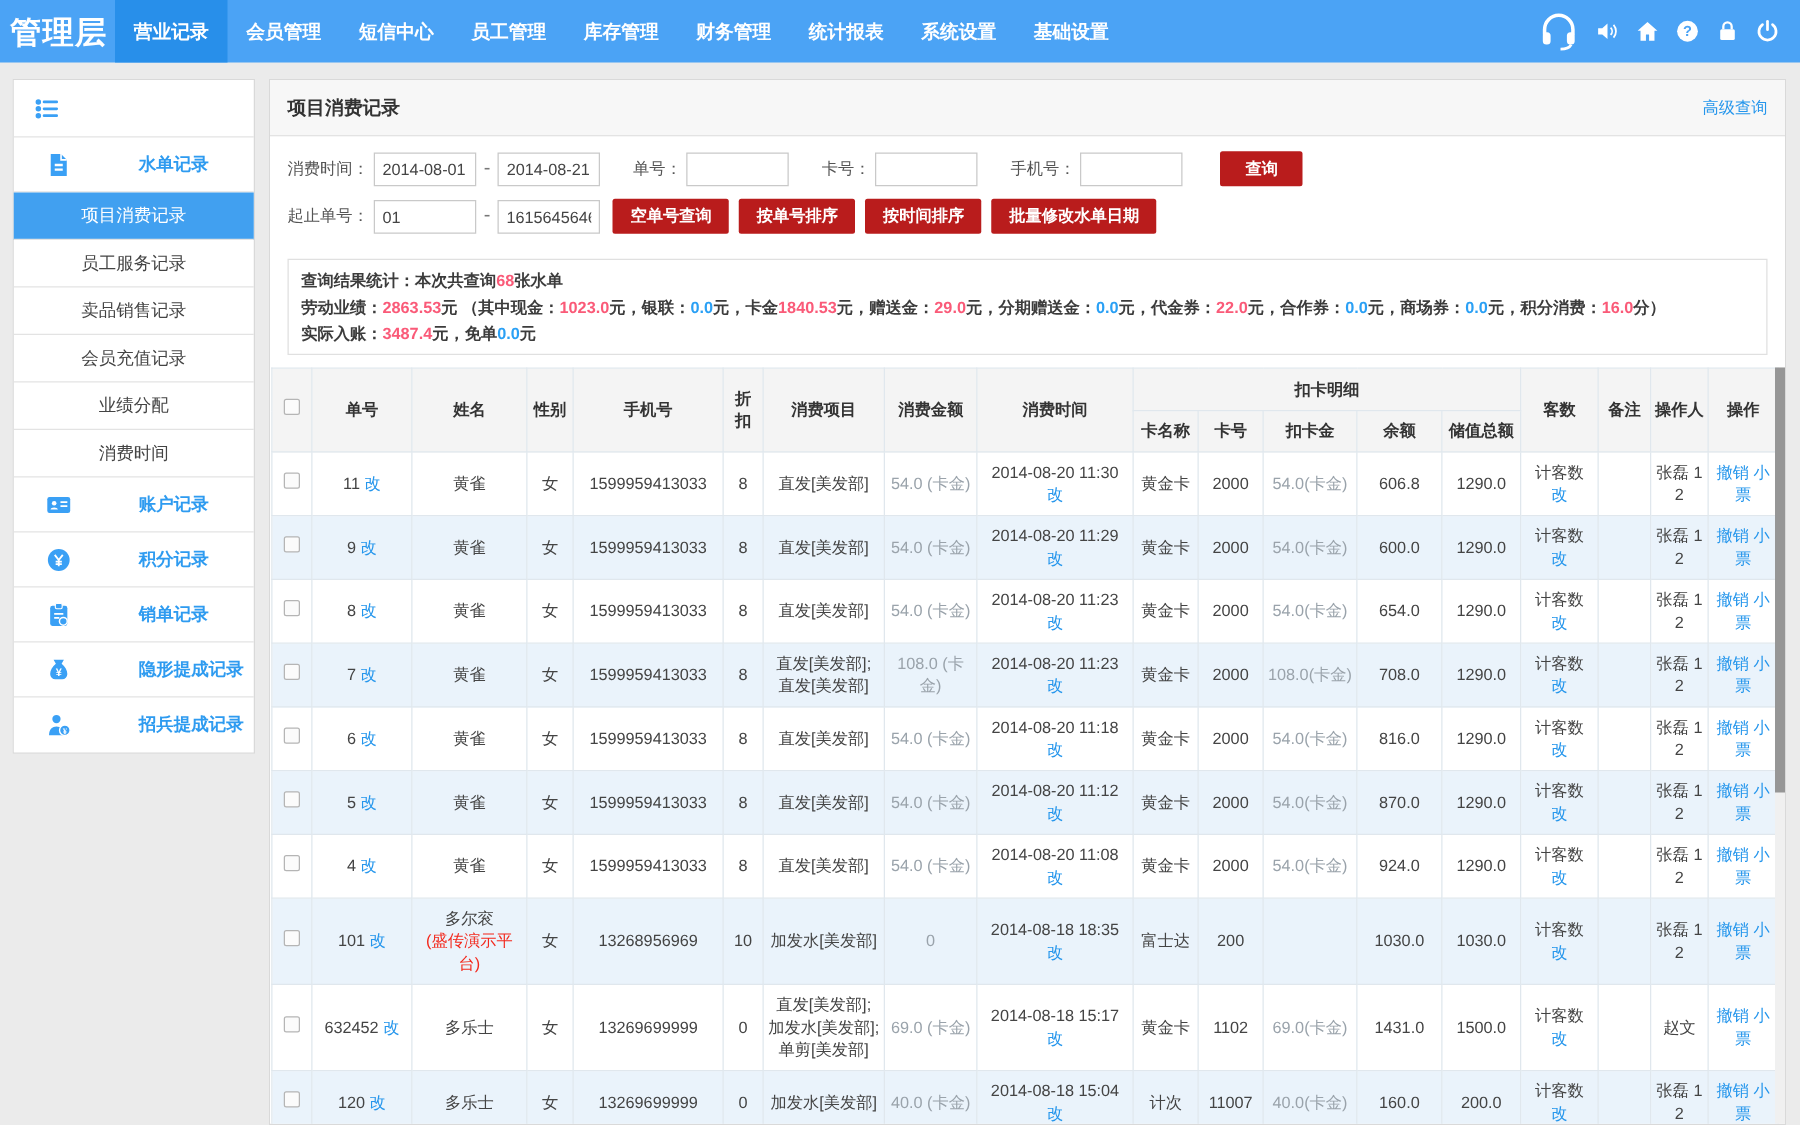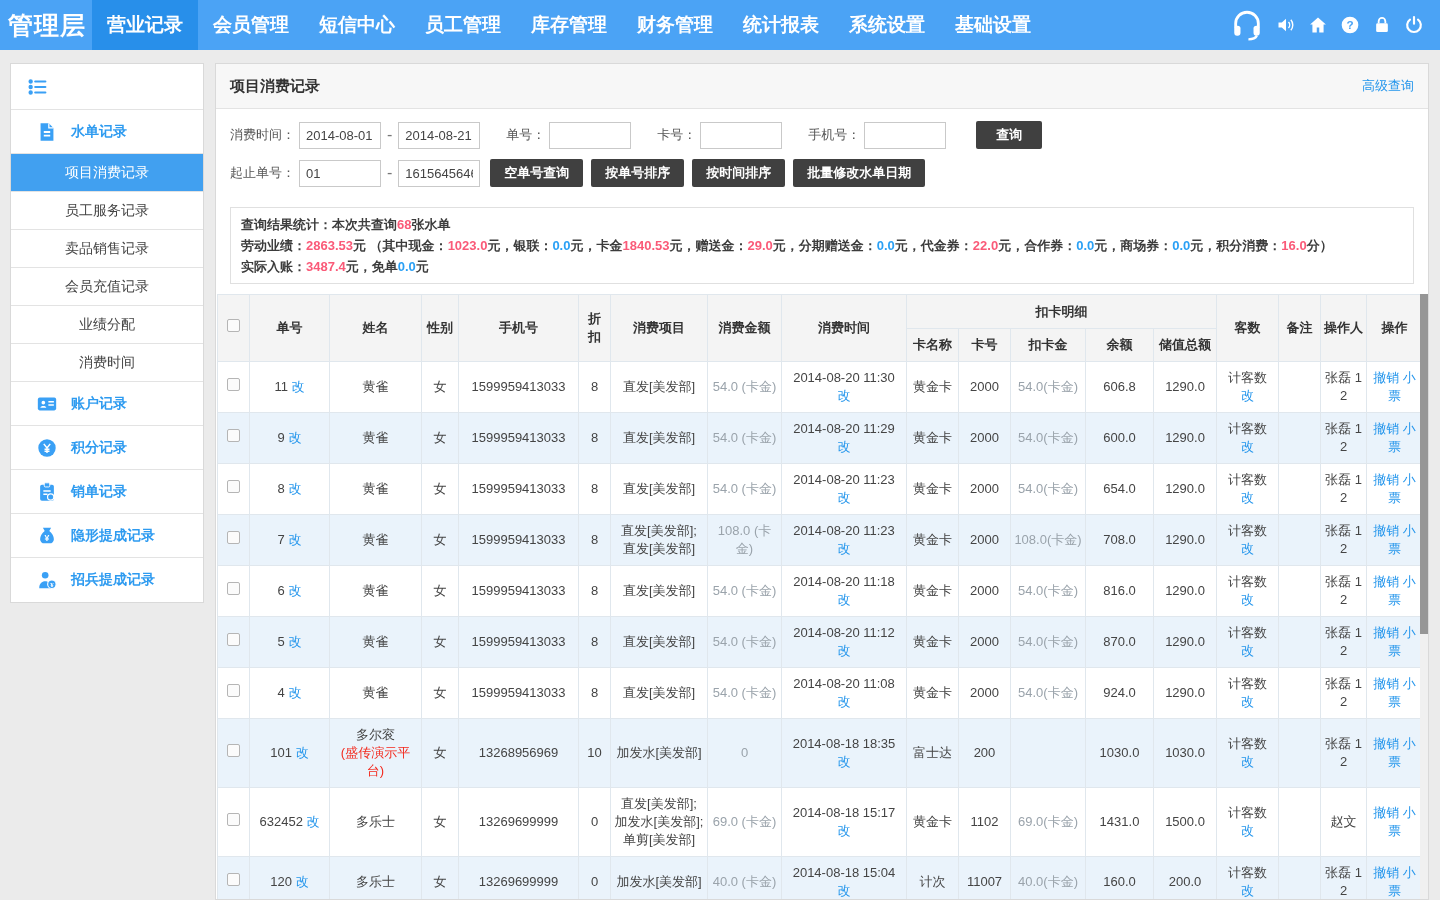--- a/index.html
+++ b/index.html
@@ -3,53 +3,53 @@
 <meta charset="utf-8">
 <style>
   * { box-sizing: border-box; margin: 0; padding: 0; }
   html,body { width:1440px; height:900px; overflow:hidden; }
   body { background:#ebebeb; font-family:"Liberation Sans","DejaVu Sans",sans-serif; color:#444; }
 
   
   .topnav { height:50px; background:#4ba3f5; display:flex; align-items:stretch; }
   .logo { width:92px; color:#fff; font-size:25px; font-weight:bold; display:flex; align-items:center; padding-left:8px; letter-spacing:1px; }
   .nav-menu { display:flex; align-items:stretch; flex:1; }
-  .nav-item { padding:0 15px; color:#fff; font-size:19px; font-weight:bold; display:flex; align-items:center; cursor:pointer; }
+  .nav-item { padding:0 15px; color:#fff; font-size:15px; font-weight:bold; display:flex; align-items:center; cursor:pointer; }
   .nav-item.active { background:#288fea; }
   .nav-icons { display:flex; align-items:center; gap:12px; padding-right:16px; }
   .nav-icon { display:flex; align-items:center; justify-content:center; cursor:pointer; }
   .nav-icon svg { width:20px; height:20px; }
   .nav-icon.big svg { width:34px; height:34px; }
 
   
   .sidebar { position:absolute; left:10px; top:63px; width:194px; background:#fff; border:1px solid #d9d9d9; }
   .sb-head { height:46px; display:flex; align-items:center; padding-left:15px; border-bottom:1px solid #e3e3e3; cursor:pointer; }
   .sb-head svg { width:24px; height:24px; }
   .sb-item { display:flex; align-items:center; border-bottom:1px solid #e3e3e3; font-size:14px; cursor:pointer; }
   .sb-item:last-child { border-bottom:none;font-family:Liberation Serif, serif; }
-  .sb-item.parent { height:44px; padding-left:24px; color:#2e9bf0; font-weight:bold; }
+  .sb-item.parent { height:44px; padding-left:24px; color:#2e9bf0; font-weight:bold;gap:40px; }
   .sb-item.child { height:38px; justify-content:center; color:#444; }
   .sb-item.child.active { background:#41a0f0; color:#fff; }
   .sb-icon { display:inline-flex; width:24px; height:24px; margin-right:12px; align-items:center; justify-content:center; }
   .sb-icon svg { width:22px; height:22px; }
 
   
   .panel { position:absolute; left:215px; top:63px; width:1214px; height:837px; background:#fff; border:1px solid #d9d9d9; overflow:hidden; }
   .panel-head { height:45px; background:#f7f7f7; border-bottom:1px solid #e3e3e3; display:flex; align-items:center; justify-content:space-between; padding:0 14px; }
   .panel-title { font-size:15px; font-weight:bold; color:#333; }
   .adv-link { font-size:13px; color:#2596ec; text-decoration:none; cursor:pointer; }
 
   
   .filters { padding:12px 14px 4px; }
   .f-row { display:flex; align-items:center; margin-bottom:10px; }
   .f-label { font-size:13px; color:#555; margin-right:4px; white-space:nowrap; }
   .f-input { width:82px; height:27px; border:1px solid #c9c9c9; padding:0 6px; font-size:13px; color:#444; font-family:inherit; }
   .dash { margin:0 6px; color:#777; }
   .gap { width:26px; }
-  .btn { height:28px; background:#404040; border:none; color:#fff; font-size:13px; font-weight:bold; padding:0 14px; margin-right:8px; cursor:pointer; border-radius:2px; font-family:inherit; }
+  .btn { height:28px; background:#b91c1c; border:none; color:#fff; font-size:13px; font-weight:bold; padding:0 14px; margin-right:8px; cursor:pointer; border-radius:2px; font-family:inherit; }
   .btn.search { margin-left:30px; padding:0 20px; }
 
   
   .summary { margin:6px 14px 10px; border:1px solid #e0e0e0; padding:6px 10px; font-size:13px; font-weight:bold; line-height:21px; }
   .seg-dark { color:#3c3c3c; }
   .seg-pink { color:#fa5a78; }
   .seg-blue { color:#2aa0f5; }
 
   
   .table-wrap { position:relative; margin:0 0 0 1px; padding-right:8px; }

